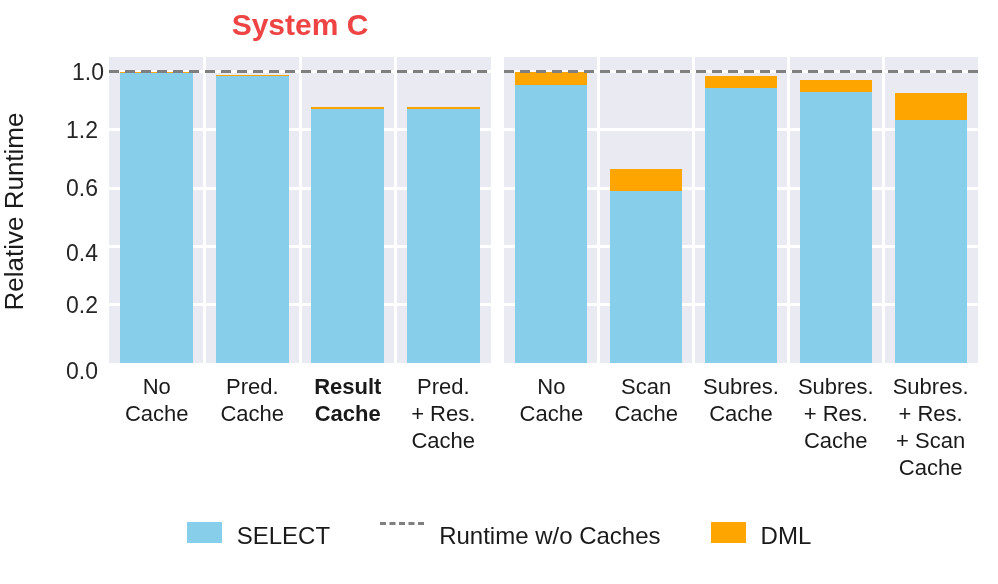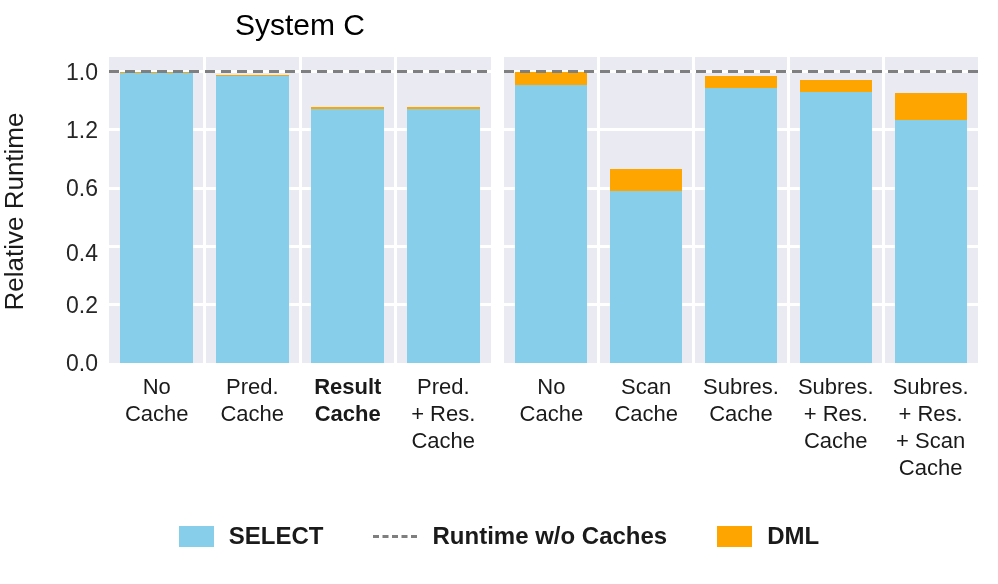--- a/index.html
+++ b/index.html
@@ -18,21 +18,21 @@
     font-size:26px;color:#1a1a1a;
   }
   .ytick{
     position:absolute;
     width:60px;text-align:right;
     font-size:23px;line-height:26px;color:#262626;
   }
   .panel-title{
     position:absolute;top:8px;
     text-align:center;
-    font-size:30px;font-weight:normal;color:#000000;
+    font-size:30px;font-weight:bold;color:#ef4444;
   }
   .plot{
     position:absolute;top:57px;height:306px;
     background:#e9eaf2;
   }
   .grid-h{position:absolute;left:0;width:100%;height:3px;background:#ffffff;}
   .grid-v{position:absolute;top:0;height:100%;width:3px;background:#ffffff;}
   .bar-seg{position:absolute;}
   .refline{
     position:absolute;left:0;width:100%;height:3px;
@@ -41,21 +41,21 @@
   }
   .xlab{
     position:absolute;top:373px;
     text-align:center;white-space:pre-line;
     font-size:22px;line-height:27px;color:#1a1a1a;
   }
   .legend{
     position:absolute;left:0;top:522px;width:998px;
     display:flex;justify-content:center;align-items:center;gap:50px;
   }
-  .legend-item{display:flex;align-items:center;gap:15px;font-weight:bold;}
+  .legend-item{display:flex;gap:15px;}
   .legend-swatch{width:35px;height:21px;}
   .legend-dash{width:44px;height:0;border-top:3px dashed #7f7f7f;}
   .legend-label{font-size:24px;color:#1a1a1a;}
 </style>
 </head>
 <body>
 
 <div id="figure">
   <div class="ylabel">Relative Runtime</div>
 
@@ -97,26 +97,26 @@
       <div class="bar-seg" style="left: 200.976px; width: 72.048px; bottom: 0px; height: 275.4px; background: rgb(135, 206, 235);"></div>
       <div class="bar-seg" style="left: 200.976px; width: 72.048px; bottom: 275.4px; height: 11.6571px; background: rgb(255, 165, 0);"></div>
       <div class="bar-seg" style="left: 295.776px; width: 72.048px; bottom: 0px; height: 271.029px; background: rgb(135, 206, 235);"></div>
       <div class="bar-seg" style="left: 295.776px; width: 72.048px; bottom: 271.029px; height: 11.6571px; background: rgb(255, 165, 0);"></div>
       <div class="bar-seg" style="left: 390.576px; width: 72.048px; bottom: 0px; height: 243.343px; background: rgb(135, 206, 235);"></div>
       <div class="bar-seg" style="left: 390.576px; width: 72.048px; bottom: 243.343px; height: 26.2286px; background: rgb(255, 165, 0);"></div>
       <div class="refline" style="bottom: 289.929px;"></div>
     </div>
 
   <div id="yticks">
-      <div class="ytick" style="left: 38px; top: 350px;">0.0</div>
+      <div class="ytick" style="left: 38px; top: 358px;">0.0</div>
       <div class="ytick" style="left: 38px; top: 291.714px;">0.2</div>
       <div class="ytick" style="left: 38px; top: 240px;">0.4</div>
       <div class="ytick" style="left: 38px; top: 175.143px;">0.6</div>
       <div class="ytick" style="left: 38px; top: 116.857px;">1.2</div>
-      <div class="ytick" style="left: 38px; top: 58.5714px;">1.0</div>
+      <div class="ytick" style="left: 44px; top: 58.5714px;">1.0</div>
     </div>
   <div id="xlabels">
       <div class="xlab" style="left: 109px; width: 95.5px;">No
 Cache</div>
       <div class="xlab" style="left: 204.5px; width: 95.5px;">Pred.
 Cache</div>
       <div class="xlab" style="left: 300px; width: 95.5px; font-weight: bold;">Result
 Cache</div>
       <div class="xlab" style="left: 395.5px; width: 95.5px;">Pred.
 + Res.

